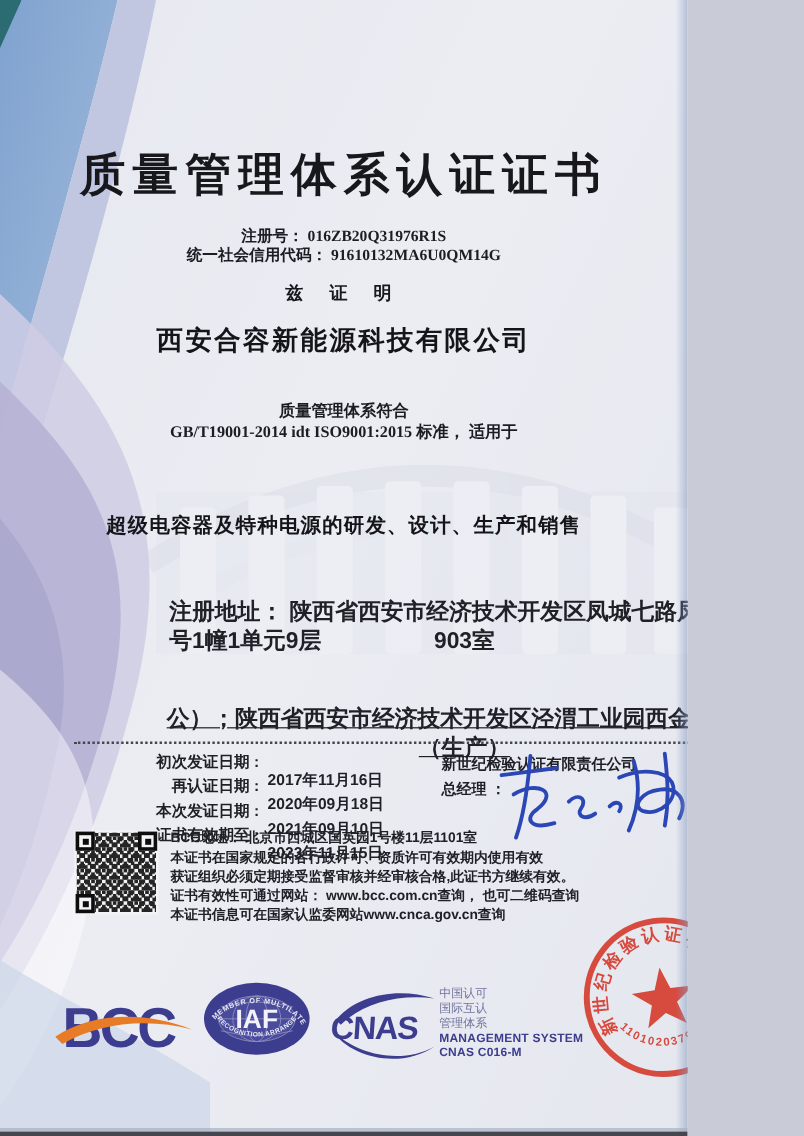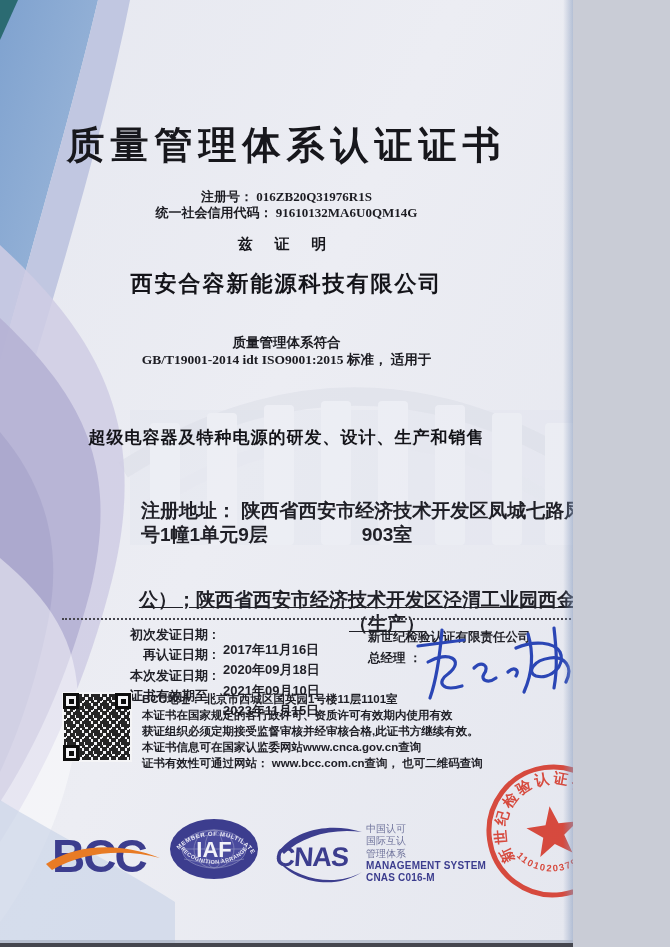--- a/index.html
+++ b/index.html
@@ -157,22 +157,22 @@
     <div class="qr-noise"></div>
     <div class="qr-finder qr-f-tl"></div>
     <div class="qr-finder qr-f-tr"></div>
     <div class="qr-finder qr-f-bl"></div>
   </div>
 
   <div class="abs footer-lines">
     <div>BCC地址： 北京市西城区国英园1号楼11层1101室</div>
     <div>本证书在国家规定的各行政许可、资质许可有效期内使用有效</div>
     <div>获证组织必须定期接受监督审核并经审核合格,此证书方继续有效。</div>
+    <div>证书有效性可通过网站： www.bcc.com.cn查询， 也可二维码查询</div>
     <div>本证书信息可在国家认监委网站www.cnca.gov.cn查询</div>
-    <div>证书有效性可通过网站： www.bcc.com.cn查询， 也可二维码查询</div>
   </div>
 
   <div class="abs bcc-logo">
     <div class="bcc-word">BCC</div>
     <svg class="bcc-swoosh" width="116" height="56" viewBox="0 0 116 56">
       <path d="M0,34 C30,14 74,12 114,28 C78,18 36,22 6,40 Z" fill="#e87b25"></path>
     </svg>
   </div>
 
   <svg class="abs" style="left:168px;top:817px;" width="92" height="64" viewBox="0 0 92 64">

